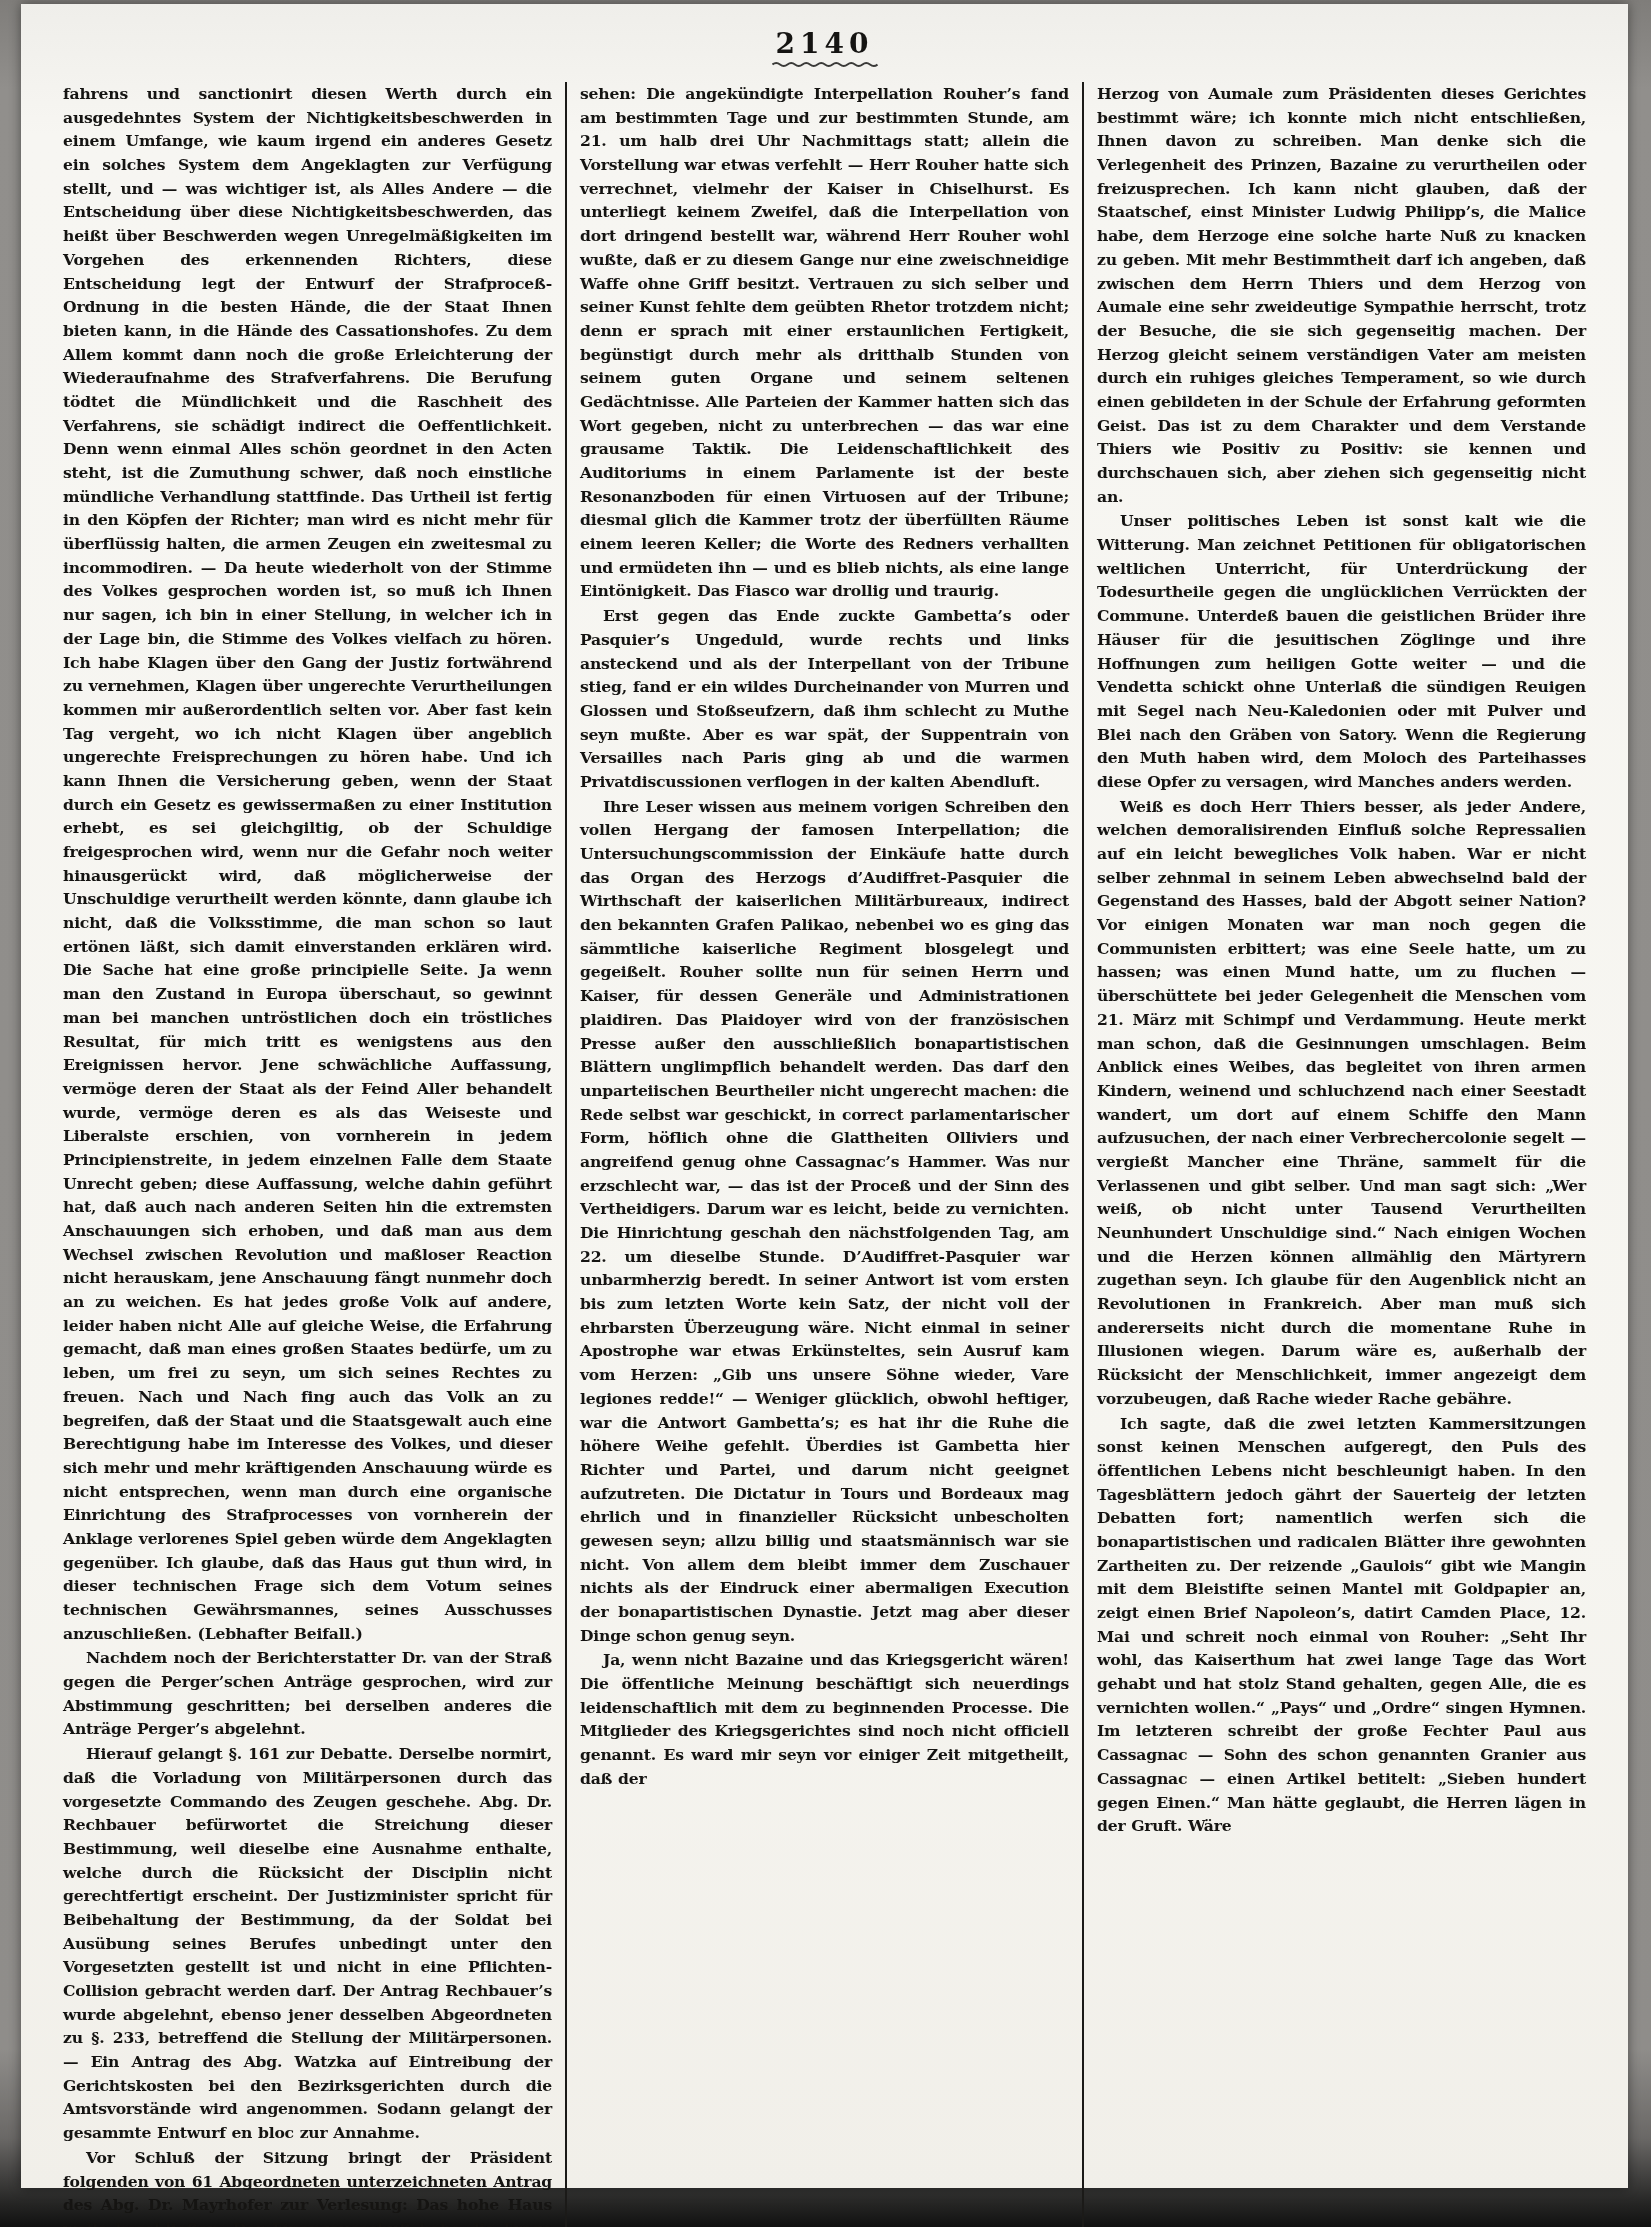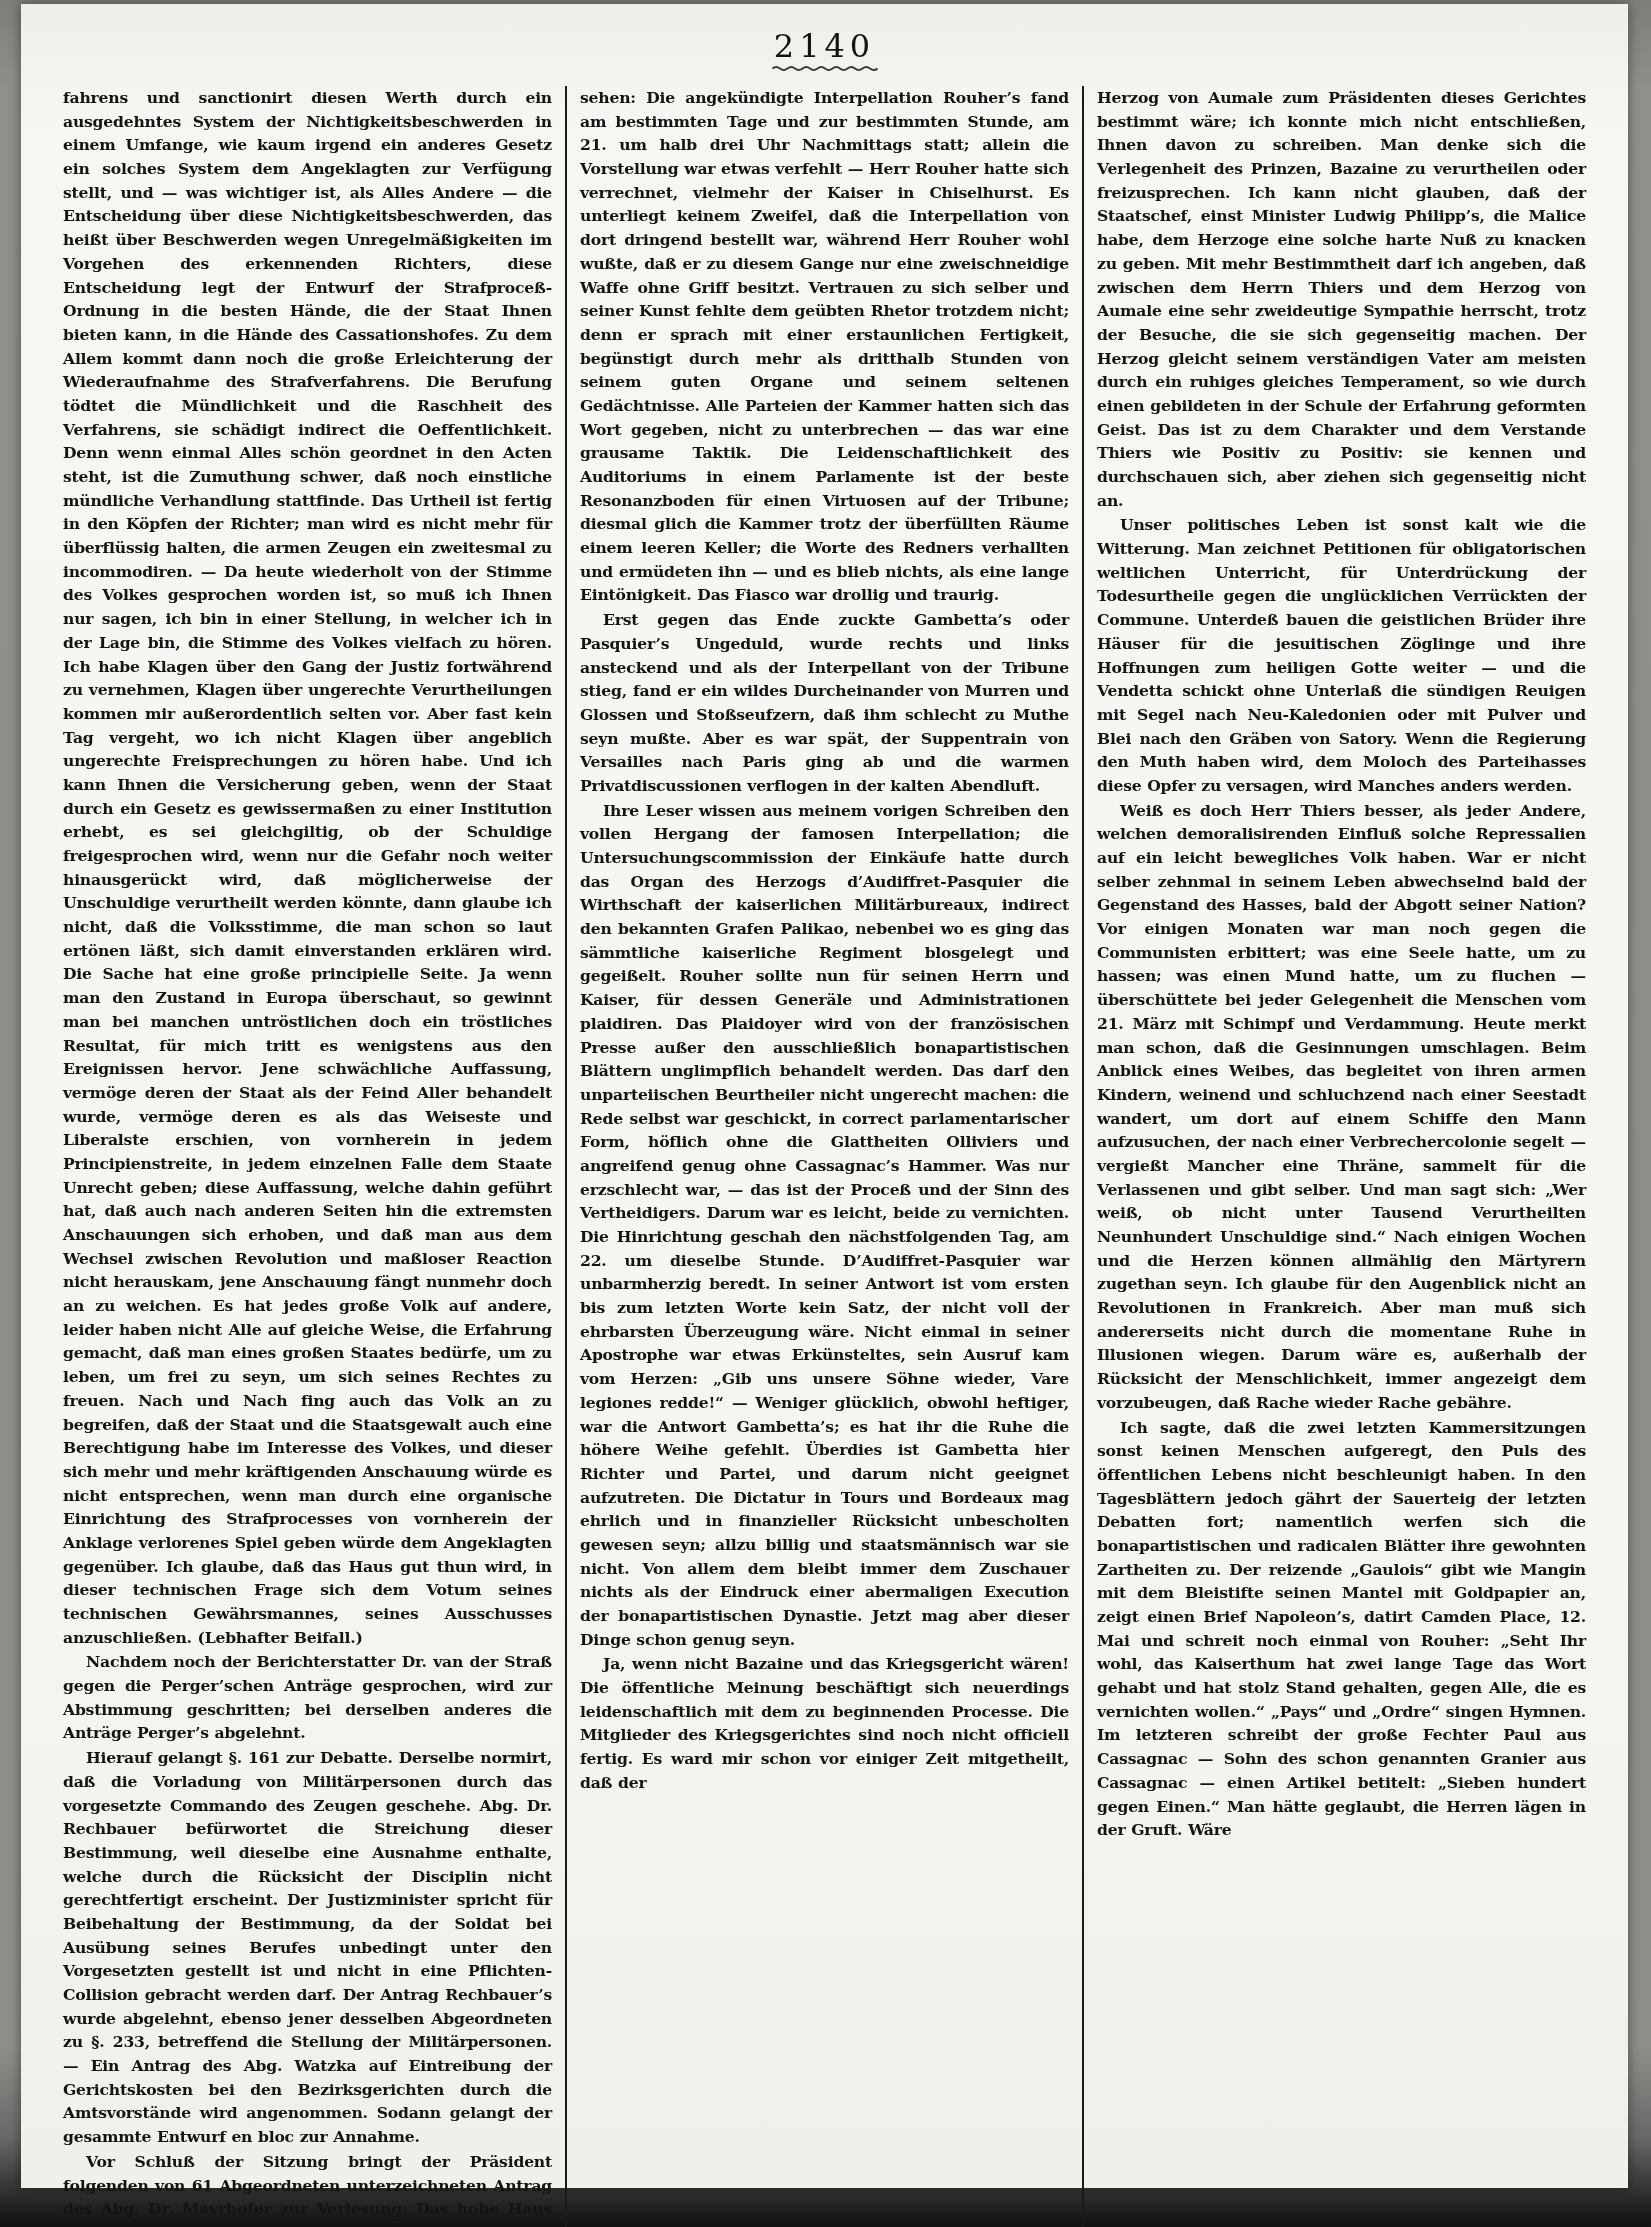--- a/index.html
+++ b/index.html
@@ -21,22 +21,22 @@
     box-shadow:0 0 11px rgba(0,0,0,.45);
     padding:26px 29px 30px 29px;
     box-sizing:border-box;
     color:#151412;
   }
   .page-header{
     text-align:center;
     margin-bottom:5px;
   }
   .page-number{
-    font-size:32px;
-    font-weight:400;
+    font-size:28px;
+    font-weight:700;
     letter-spacing:5px;
     line-height:1;
   }
   .wavy{display:block;margin:3px auto 0;}
   .columns{
     display:flex;
     align-items:stretch;
     margin-top:14px;
   }
   .col{
@@ -73,21 +73,21 @@
         <p>Nachdem noch der Berichterstatter Dr. van der Straß gegen die Perger’schen Anträge gesprochen, wird zur Abstimmung geschritten; bei derselben anderes die Anträge Perger’s abgelehnt.</p>
         <p>Hierauf gelangt §. 161 zur Debatte. Derselbe normirt, daß die Vorladung von Militärpersonen durch das vorgesetzte Commando des Zeugen geschehe. Abg. Dr. Rechbauer befürwortet die Streichung dieser Bestimmung, weil dieselbe eine Ausnahme enthalte, welche durch die Rücksicht der Disciplin nicht gerechtfertigt erscheint. Der Justizminister spricht für Beibehaltung der Bestimmung, da der Soldat bei Ausübung seines Berufes unbedingt unter den Vorgesetzten gestellt ist und nicht in eine Pflichten-Collision gebracht werden darf. Der Antrag Rechbauer’s wurde abgelehnt, ebenso jener desselben Abgeordneten zu §. 233, betreffend die Stellung der Militärpersonen. — Ein Antrag des Abg. Watzka auf Eintreibung der Gerichtskosten bei den Bezirksgerichten durch die Amtsvorstände wird angenommen. Sodann gelangt der gesammte Entwurf en bloc zur Annahme.</p>
         <p>Vor Schluß der Sitzung bringt der Präsident folgenden von 61 Abgeordneten unterzeichneten Antrag des Abg. Dr. Mayrhofer zur Verlesung: Das hohe Haus wolle beschließen: Der Finanzausschuß habe die Frage in Berathung zu ziehen: „Ob der herrschenden Wohnungsnoth, insbesondere an kleinen Wohnungen, durch Gewährung einer weitergehenden Steuerbefreiung bei Um- und Zubauten theilweise abgeholfen werden könnte,“ und seinen Bericht möglichst rasch zu erstatten.</p>
 
       </div>
 
       <div class="col ruled">
         <p class="cont">sehen: Die angekündigte Interpellation Rouher’s fand am bestimmten Tage und zur bestimmten Stunde, am 21. um halb drei Uhr Nachmittags statt; allein die Vorstellung war etwas verfehlt — Herr Rouher hatte sich verrechnet, vielmehr der Kaiser in Chiselhurst. Es unterliegt keinem Zweifel, daß die Interpellation von dort dringend bestellt war, während Herr Rouher wohl wußte, daß er zu diesem Gange nur eine zweischneidige Waffe ohne Griff besitzt. Vertrauen zu sich selber und seiner Kunst fehlte dem geübten Rhetor trotzdem nicht; denn er sprach mit einer erstaunlichen Fertigkeit, begünstigt durch mehr als dritthalb Stunden von seinem guten Organe und seinem seltenen Gedächtnisse. Alle Parteien der Kammer hatten sich das Wort gegeben, nicht zu unterbrechen — das war eine grausame Taktik. Die Leidenschaftlichkeit des Auditoriums in einem Parlamente ist der beste Resonanzboden für einen Virtuosen auf der Tribune; diesmal glich die Kammer trotz der überfüllten Räume einem leeren Keller; die Worte des Redners verhallten und ermüdeten ihn — und es blieb nichts, als eine lange Eintönigkeit. Das Fiasco war drollig und traurig.</p>
         <p>Erst gegen das Ende zuckte Gambetta’s oder Pasquier’s Ungeduld, wurde rechts und links ansteckend und als der Interpellant von der Tribune stieg, fand er ein wildes Durcheinander von Murren und Glossen und Stoßseufzern, daß ihm schlecht zu Muthe seyn mußte. Aber es war spät, der Suppentrain von Versailles nach Paris ging ab und die warmen Privatdiscussionen verflogen in der kalten Abendluft.</p>
         <p>Ihre Leser wissen aus meinem vorigen Schreiben den vollen Hergang der famosen Interpellation; die Untersuchungscommission der Einkäufe hatte durch das Organ des Herzogs d’Audiffret-Pasquier die Wirthschaft der kaiserlichen Militärbureaux, indirect den bekannten Grafen Palikao, nebenbei wo es ging das sämmtliche kaiserliche Regiment blosgelegt und gegeißelt. Rouher sollte nun für seinen Herrn und Kaiser, für dessen Generäle und Administrationen plaidiren. Das Plaidoyer wird von der französischen Presse außer den ausschließlich bonapartistischen Blättern unglimpflich behandelt werden. Das darf den unparteiischen Beurtheiler nicht ungerecht machen: die Rede selbst war geschickt, in correct parlamentarischer Form, höflich ohne die Glattheiten Olliviers und angreifend genug ohne Cassagnac’s Hammer. Was nur erzschlecht war, — das ist der Proceß und der Sinn des Vertheidigers. Darum war es leicht, beide zu vernichten. Die Hinrichtung geschah den nächstfolgenden Tag, am 22. um dieselbe Stunde. D’Audiffret-Pasquier war unbarmherzig beredt. In seiner Antwort ist vom ersten bis zum letzten Worte kein Satz, der nicht voll der ehrbarsten Überzeugung wäre. Nicht einmal in seiner Apostrophe war etwas Erkünsteltes, sein Ausruf kam vom Herzen: „Gib uns unsere Söhne wieder, Vare legiones redde!“ — Weniger glücklich, obwohl heftiger, war die Antwort Gambetta’s; es hat ihr die Ruhe die höhere Weihe gefehlt. Überdies ist Gambetta hier Richter und Partei, und darum nicht geeignet aufzutreten. Die Dictatur in Tours und Bordeaux mag ehrlich und in finanzieller Rücksicht unbescholten gewesen seyn; allzu billig und staatsmännisch war sie nicht. Von allem dem bleibt immer dem Zuschauer nichts als der Eindruck einer abermaligen Execution der bonapartistischen Dynastie. Jetzt mag aber dieser Dinge schon genug seyn.</p>
-        <p>Ja, wenn nicht Bazaine und das Kriegsgericht wären! Die öffentliche Meinung beschäftigt sich neuerdings leidenschaftlich mit dem zu beginnenden Processe. Die Mitglieder des Kriegsgerichtes sind noch nicht officiell fertig. Es ward mir schon vor einiger Zeit mitgetheilt, daß der</p>
+        <p>Ja, wenn nicht Bazaine und das Kriegsgericht wären! Die öffentliche Meinung beschäftigt sich neuerdings leidenschaftlich mit dem zu beginnenden Processe. Die Mitglieder des Kriegsgerichtes sind noch nicht officiell genannt. Es ward mir seyn vor einiger Zeit mitgetheilt, daß der</p>
       </div>
 
       <div class="col ruled">
         <p class="cont">Herzog von Aumale zum Präsidenten dieses Gerichtes bestimmt wäre; ich konnte mich nicht entschließen, Ihnen davon zu schreiben. Man denke sich die Verlegenheit des Prinzen, Bazaine zu verurtheilen oder freizusprechen. Ich kann nicht glauben, daß der Staatschef, einst Minister Ludwig Philipp’s, die Malice habe, dem Herzoge eine solche harte Nuß zu knacken zu geben. Mit mehr Bestimmtheit darf ich angeben, daß zwischen dem Herrn Thiers und dem Herzog von Aumale eine sehr zweideutige Sympathie herrscht, trotz der Besuche, die sie sich gegenseitig machen. Der Herzog gleicht seinem verständigen Vater am meisten durch ein ruhiges gleiches Temperament, so wie durch einen gebildeten in der Schule der Erfahrung geformten Geist. Das ist zu dem Charakter und dem Verstande Thiers wie Positiv zu Positiv: sie kennen und durchschauen sich, aber ziehen sich gegenseitig nicht an.</p>
         <p>Unser politisches Leben ist sonst kalt wie die Witterung. Man zeichnet Petitionen für obligatorischen weltlichen Unterricht, für Unterdrückung der Todesurtheile gegen die unglücklichen Verrückten der Commune. Unterdeß bauen die geistlichen Brüder ihre Häuser für die jesuitischen Zöglinge und ihre Hoffnungen zum heiligen Gotte weiter — und die Vendetta schickt ohne Unterlaß die sündigen Reuigen mit Segel nach Neu-Kaledonien oder mit Pulver und Blei nach den Gräben von Satory. Wenn die Regierung den Muth haben wird, dem Moloch des Parteihasses diese Opfer zu versagen, wird Manches anders werden.</p>
         <p>Weiß es doch Herr Thiers besser, als jeder Andere, welchen demoralisirenden Einfluß solche Repressalien auf ein leicht bewegliches Volk haben. War er nicht selber zehnmal in seinem Leben abwechselnd bald der Gegenstand des Hasses, bald der Abgott seiner Nation? Vor einigen Monaten war man noch gegen die Communisten erbittert; was eine Seele hatte, um zu hassen; was einen Mund hatte, um zu fluchen — überschüttete bei jeder Gelegenheit die Menschen vom 21. März mit Schimpf und Verdammung. Heute merkt man schon, daß die Gesinnungen umschlagen. Beim Anblick eines Weibes, das begleitet von ihren armen Kindern, weinend und schluchzend nach einer Seestadt wandert, um dort auf einem Schiffe den Mann aufzusuchen, der nach einer Verbrechercolonie segelt — vergießt Mancher eine Thräne, sammelt für die Verlassenen und gibt selber. Und man sagt sich: „Wer weiß, ob nicht unter Tausend Verurtheilten Neunhundert Unschuldige sind.“ Nach einigen Wochen und die Herzen können allmählig den Märtyrern zugethan seyn. Ich glaube für den Augenblick nicht an Revolutionen in Frankreich. Aber man muß sich andererseits nicht durch die momentane Ruhe in Illusionen wiegen. Darum wäre es, außerhalb der Rücksicht der Menschlichkeit, immer angezeigt dem vorzubeugen, daß Rache wieder Rache gebähre.</p>
         <p>Ich sagte, daß die zwei letzten Kammersitzungen sonst keinen Menschen aufgeregt, den Puls des öffentlichen Lebens nicht beschleunigt haben. In den Tagesblättern jedoch gährt der Sauerteig der letzten Debatten fort; namentlich werfen sich die bonapartistischen und radicalen Blätter ihre gewohnten Zartheiten zu. Der reizende „Gaulois“ gibt wie Mangin mit dem Bleistifte seinen Mantel mit Goldpapier an, zeigt einen Brief Napoleon’s, datirt Camden Place, 12. Mai und schreit noch einmal von Rouher: „Seht Ihr wohl, das Kaiserthum hat zwei lange Tage das Wort gehabt und hat stolz Stand gehalten, gegen Alle, die es vernichten wollen.“ „Pays“ und „Ordre“ singen Hymnen. Im letzteren schreibt der große Fechter Paul aus Cassagnac — Sohn des schon genannten Granier aus Cassagnac — einen Artikel betitelt: „Sieben hundert gegen Einen.“ Man hätte geglaubt, die Herren lägen in der Gruft. Wäre</p>
       </div>
 
     </div>

